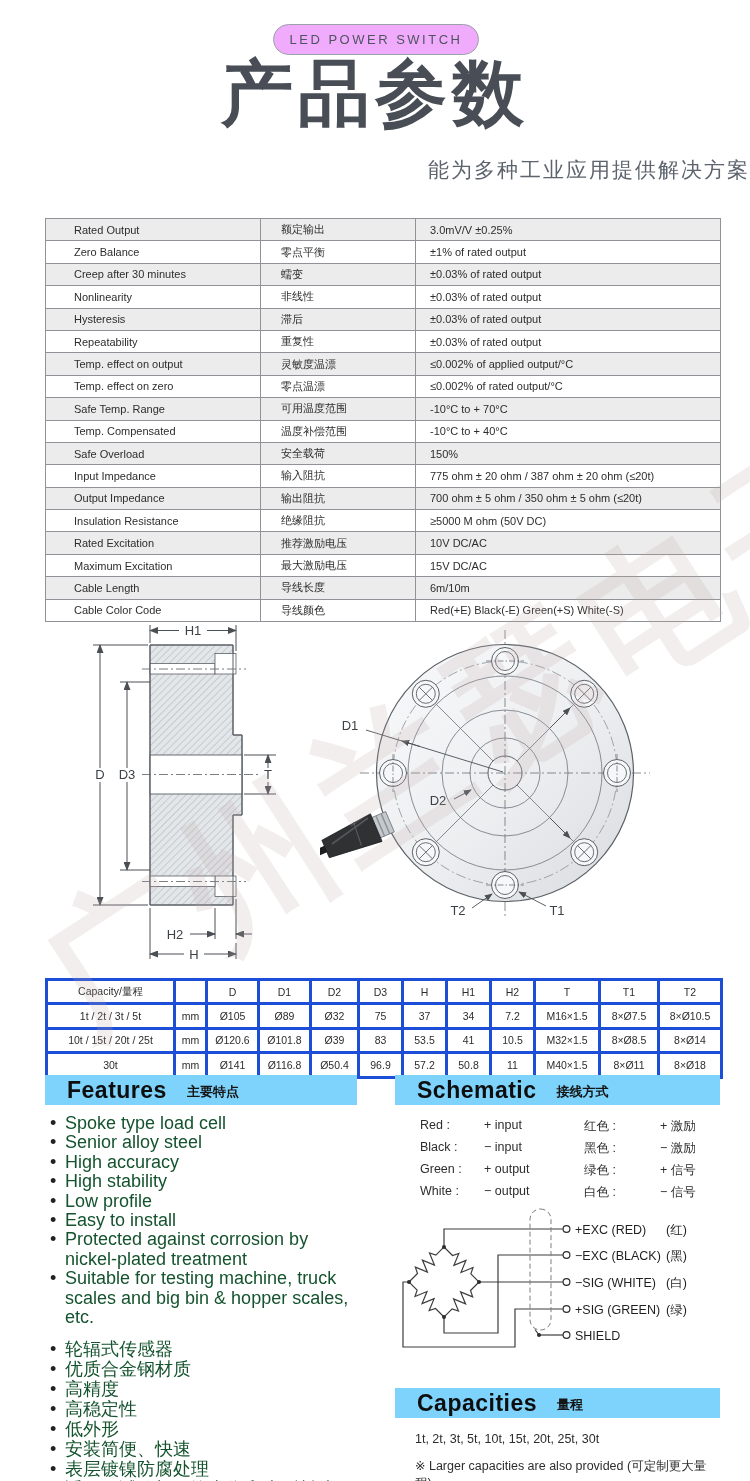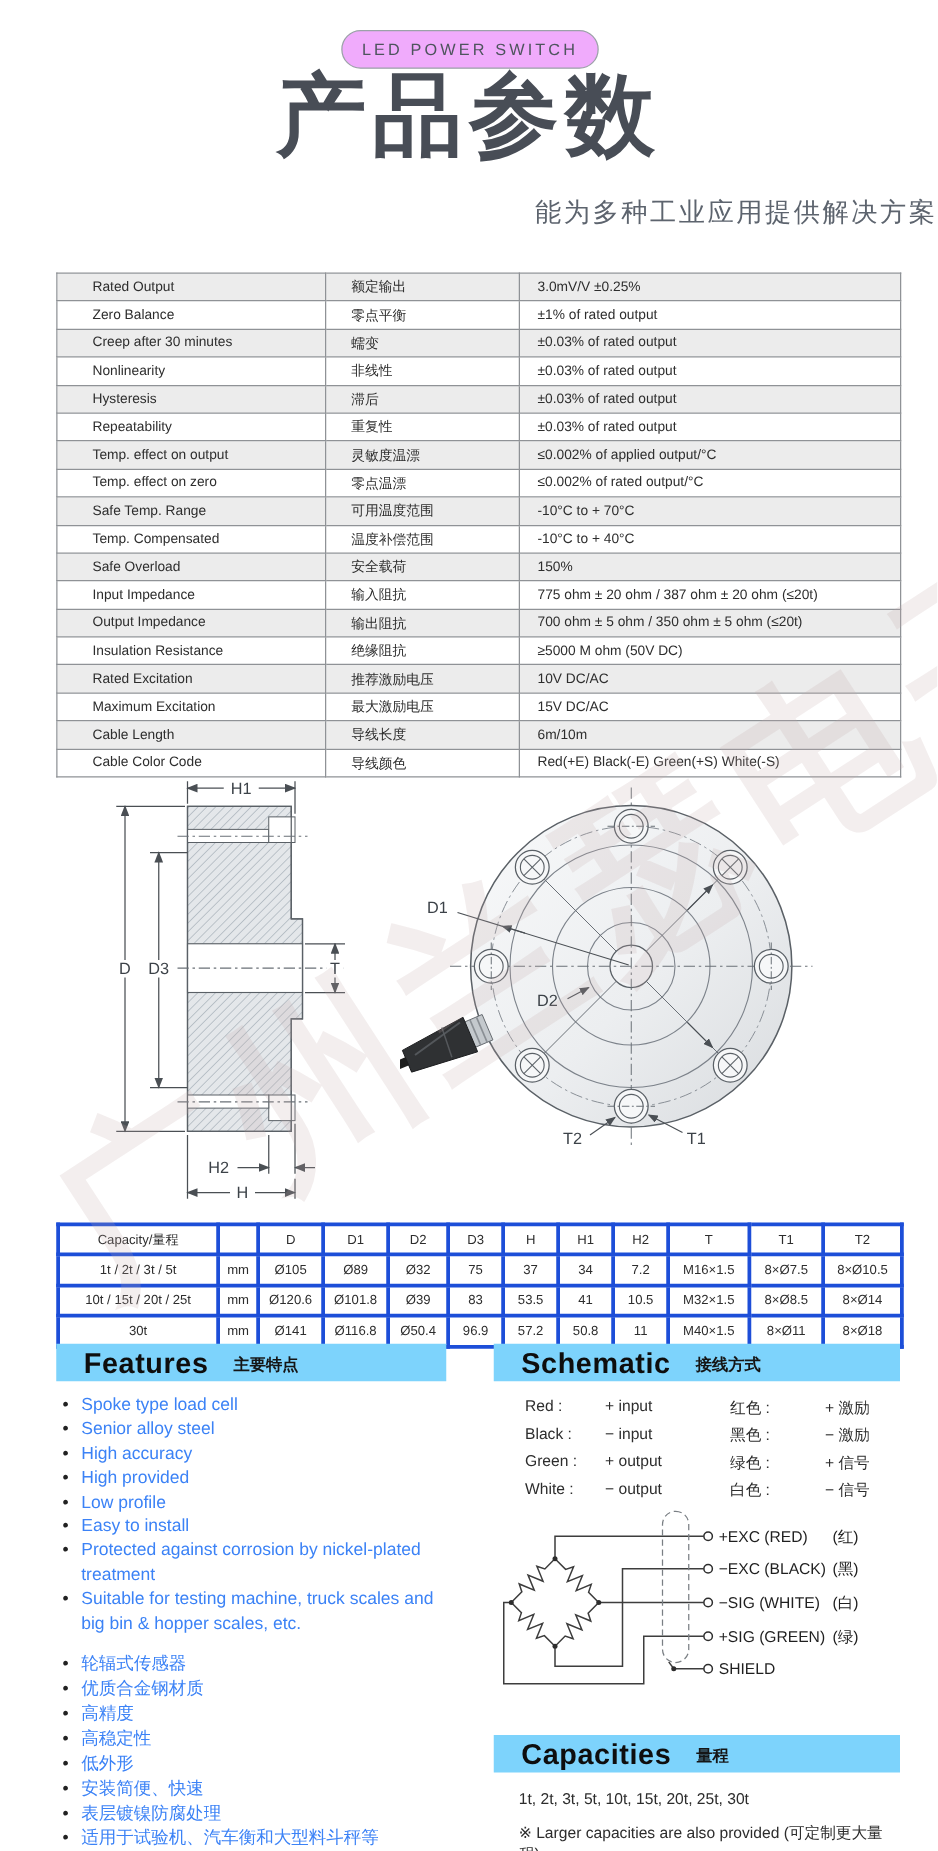--- a/index.html
+++ b/index.html
@@ -30,21 +30,21 @@
   .side-svg{position:absolute;left:60px;top:7px}
   .front-svg{position:absolute;left:320px;top:7px}
   .watermark{position:absolute;left:6px;top:912px;z-index:6;pointer-events:none;white-space:nowrap;
              font-size:148px;font-weight:bold;letter-spacing:12px;color:rgba(196,172,168,.20);
              transform:rotate(-33deg);transform-origin:0 0}
   
   .sec-bar{display:flex;align-items:center;gap:20px;height:30px;background:#7dd3fc;padding-left:22px}
   .sec-title{font-size:23px;font-weight:800;color:#0e0e0e;letter-spacing:.5px}
   .sec-sub{font-size:13px;font-weight:bold;color:#151515;padding-top:3px}
   .features{position:absolute;left:45px;top:1075px;width:312px}
-  ul.feat{list-style:none;margin:9px 0 0;padding:0;font-size:14px;color:#3b82f6}
+  ul.feat{list-style:none;margin:9px 0 0;padding:0;font-size:18px;color:#14532d}
   ul.feat li{position:relative;padding-left:20px;line-height:19.4px;margin:0}
   ul.feat li::before{content:"\2022";position:absolute;left:5px;color:#222}
   ul.feat.zh{margin-top:13px}
   ul.feat.zh li{line-height:19.9px}
   .schem{position:absolute;left:395px;top:1075px;width:325px}
   .wiring{display:grid;grid-template-columns:64px 100px 76px 80px;row-gap:5px;
           margin:13px 0 0 25px;font-size:12.5px;color:#2d2d2d}
   .bridge-svg{position:absolute;left:400px;top:1202px}
   .caps{position:absolute;left:395px;top:1388px;width:325px}
   .caps .line{margin:12px 0 0 20px;font-size:12.5px;color:#2d2d2d}
@@ -390,21 +390,21 @@
 
   <section class="features">
     <div class="sec-bar">
       <span class="sec-title">Features</span>
       <span class="sec-sub">主要特点</span>
     </div>
     <ul class="feat en">
       <li>Spoke type load cell</li>
       <li>Senior alloy steel</li>
       <li>High accuracy</li>
-      <li>High provided</li>
+      <li>High stability</li>
       <li>Low profile</li>
       <li>Easy to install</li>
       <li>Protected against corrosion by nickel-plated treatment</li>
       <li>Suitable for testing machine, truck scales and big bin &amp; hopper scales, etc.</li>
     </ul>
     <ul class="feat zh">
       <li>轮辐式传感器</li>
       <li>优质合金钢材质</li>
       <li>高精度</li>
       <li>高稳定性</li>

